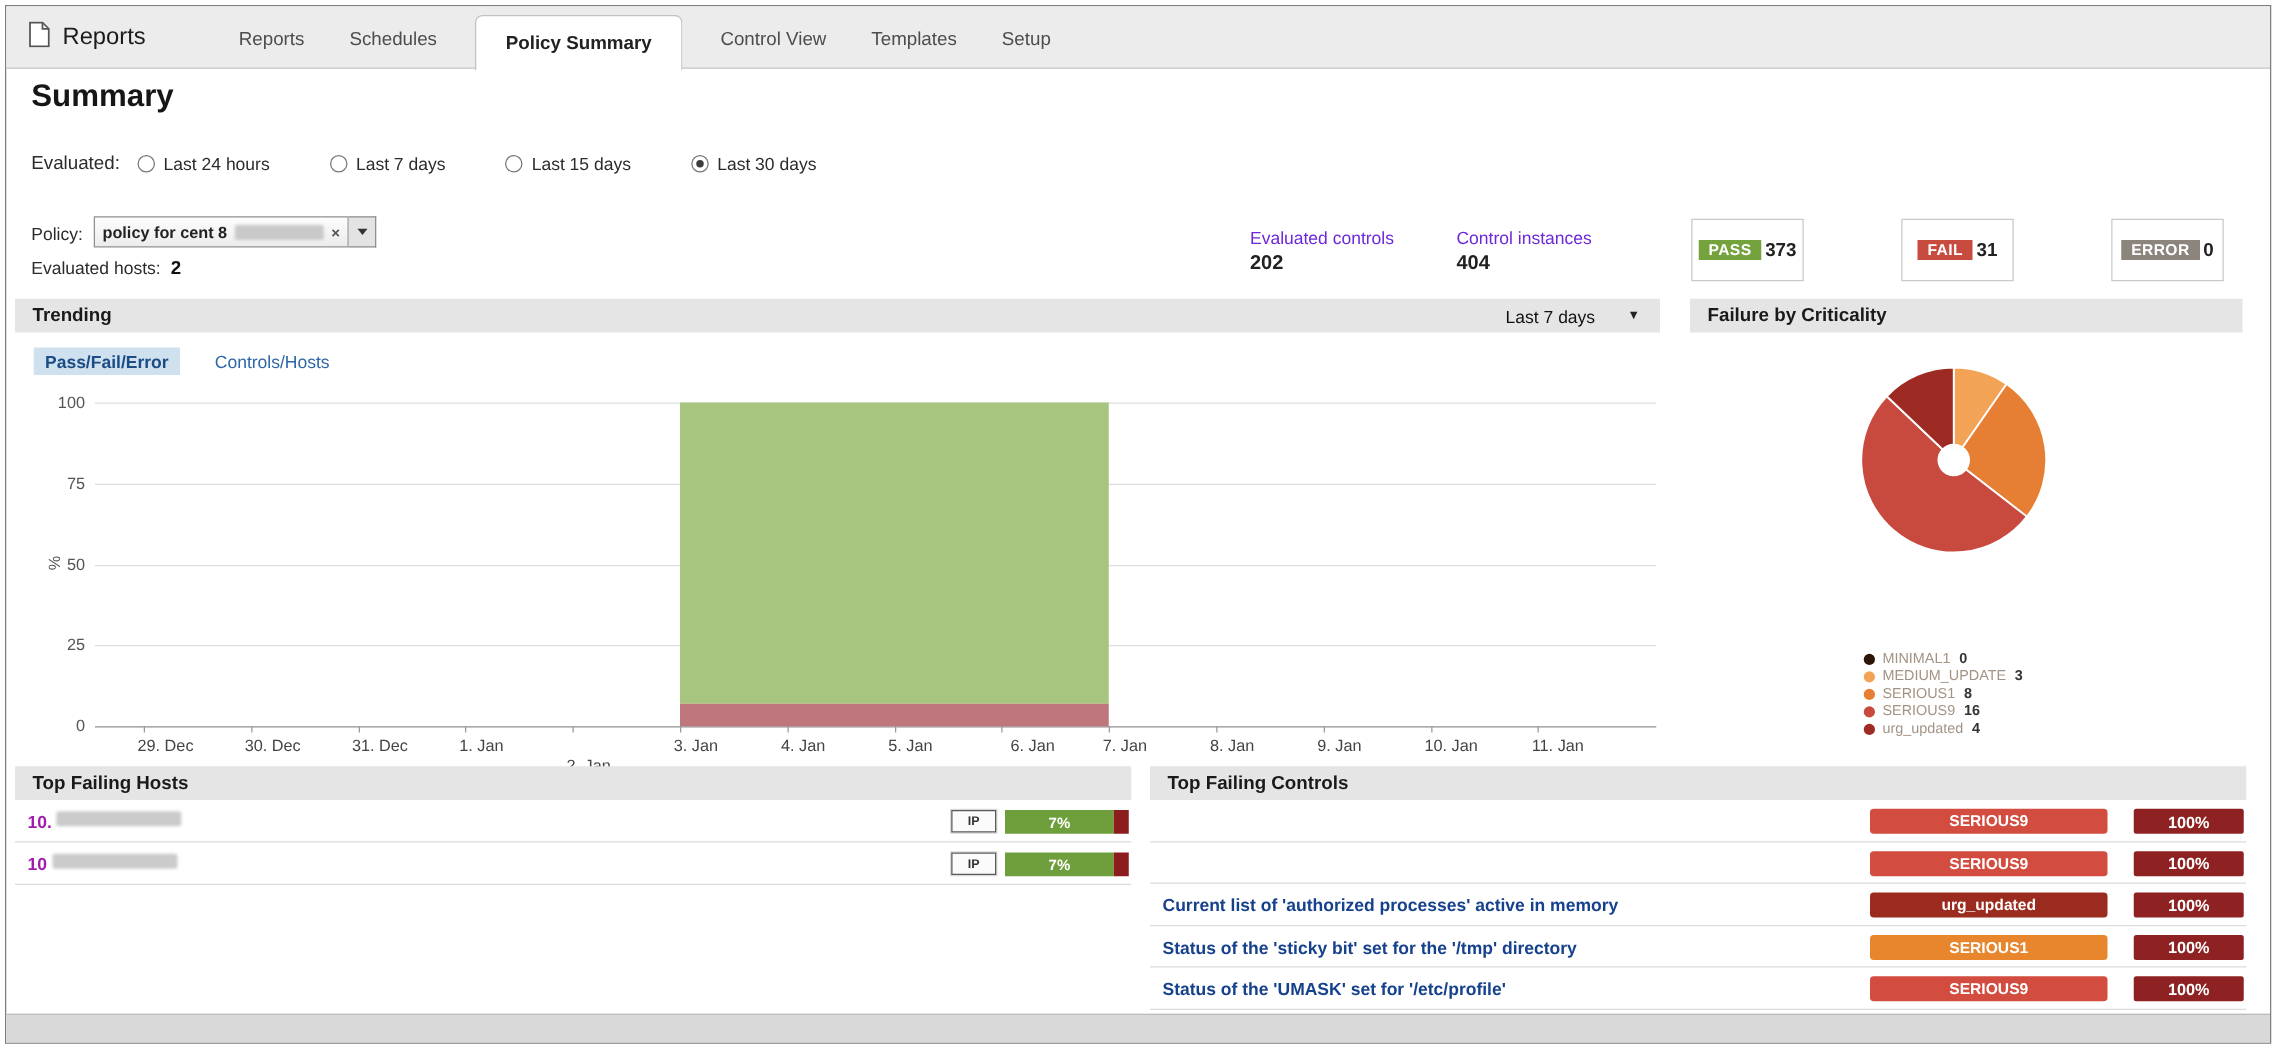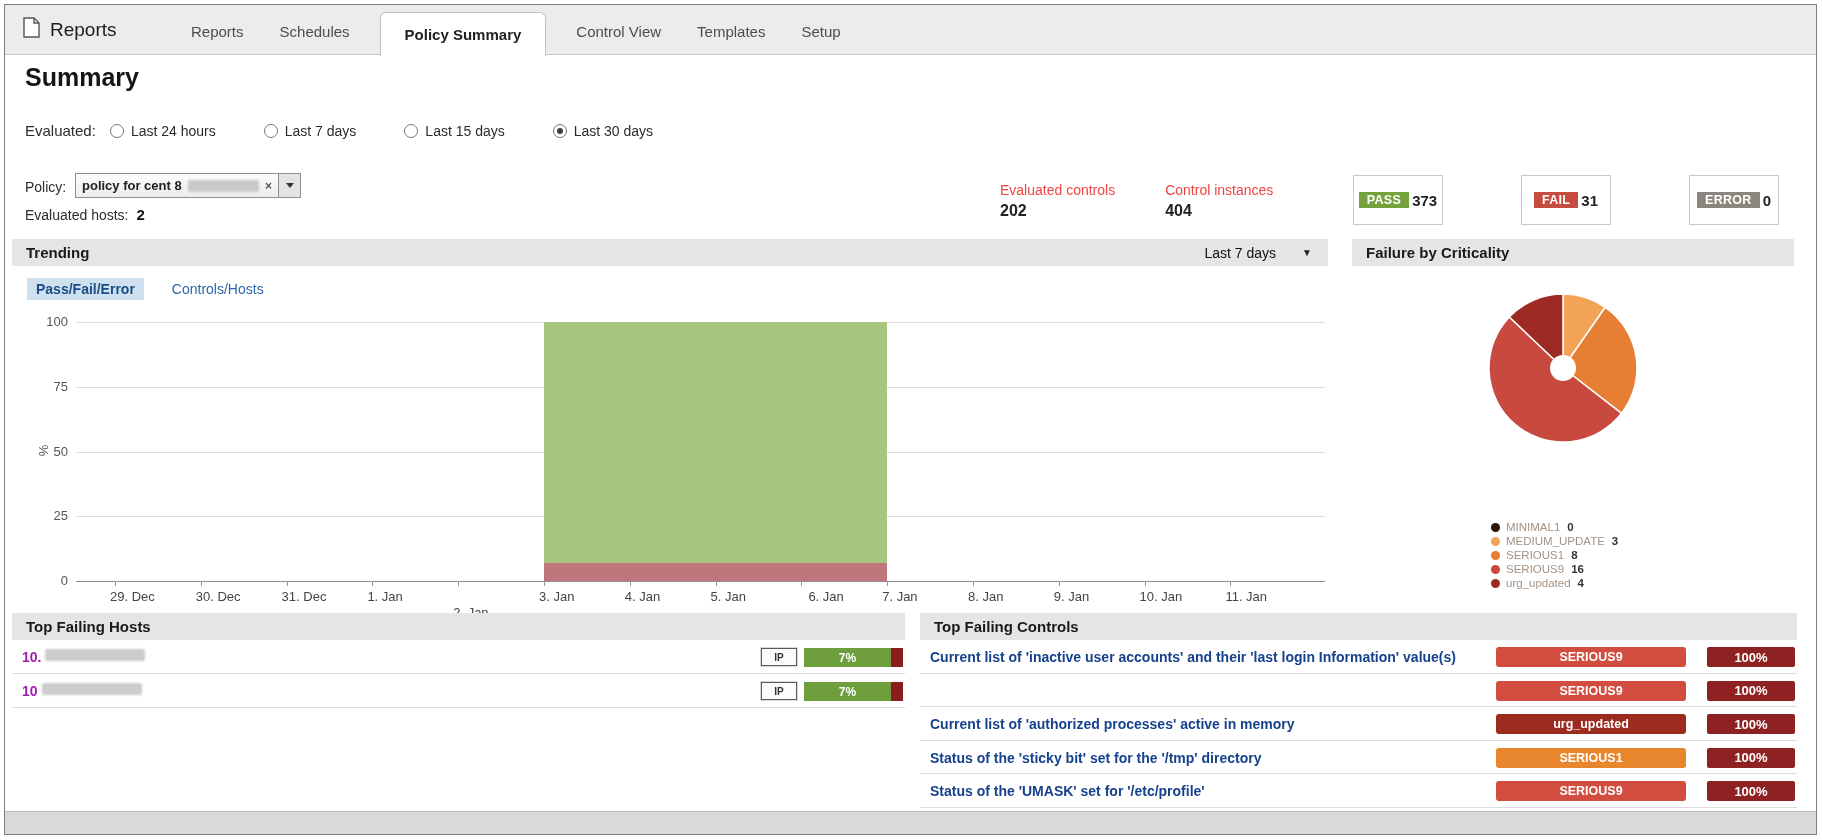--- a/index.html
+++ b/index.html
@@ -31,21 +31,21 @@
   .redact-sel{flex:1;height:12px;background:#c9c9c9;border-radius:2px;filter:blur(1.3px)}
   .policy-clear{font-size:12px;color:#555;font-weight:bold}
   .policy-arrow{left:274px;top:168px;width:22px;height:25px;background:#e3e3e3;border:1px solid #8f8f8f;border-left:none;display:flex;align-items:center;justify-content:center;cursor:pointer}
   .sel-caret{width:0;height:0;border-left:4px solid transparent;border-right:4px solid transparent;border-top:5px solid #333}
 
   .hosts-label-row{left:20px;top:201px;display:flex;align-items:baseline;gap:8px;font-size:14px;color:#2b2b2b}
   .hosts-count{font-size:15px;font-weight:bold;color:#111}
 
   #stats{left:995px;top:177px;display:flex;gap:50px}
   .stat{display:flex;flex-direction:column;gap:4px}
-  .stat-label{font-size:14px;color:#ef4444}
+  .stat-label{font-size:14px;color:#6d28d9}
   .stat-value{font-size:16px;font-weight:bold;color:#222}
 
   #result-cards{left:1348px;top:170px;display:flex;gap:78px}
   .result-card{width:90px;height:50px;border:1px solid #c9c9c9;background:#fff;display:flex;flex-direction:row;align-items:center;justify-content:center;gap:3px}
   .result-badge{font-size:12.5px;font-weight:bold;color:#fff;padding:1px 8px;letter-spacing:.3px}
   .result-num{font-size:15px;font-weight:bold;color:#222}
 
   .hdr-bar{background:#e5e5e5;display:flex;align-items:center;padding:0 14px;font-size:15px;font-weight:bold;color:#1a1a1a}
   #trending-header{left:7px;top:234px;width:1316px;height:27px}
   #crit-header{left:1347px;top:234px;width:442px;height:27px}
@@ -303,21 +303,20 @@
             <div class="host-bar-tip" style="background-color: rgb(140, 29, 29);"></div>
           </div>
         </div>
       </div>
 
     <div class="abs hdr-bar" id="controls-header">
       <span>Top Failing Controls</span>
     </div>
     <div class="abs" id="control-rows">
         <div class="control-row">
-          <span class="control-link">Current list of 'inactive user accounts' and their 'last login Information' value(s)</span>
           <span class="crit-badge" style="background-color: rgb(210, 76, 63);">SERIOUS9</span>
           <span class="pct-badge" style="background-color: rgb(142, 34, 34);">100%</span>
         </div>
         <div class="control-row">
           <span class="crit-badge" style="background-color: rgb(210, 76, 63);">SERIOUS9</span>
           <span class="pct-badge" style="background-color: rgb(142, 34, 34);">100%</span>
         </div>
         <div class="control-row">
           <span class="control-link">Current list of 'authorized processes' active in memory</span>
           <span class="crit-badge" style="background-color: rgb(156, 43, 31);">urg_updated</span>

